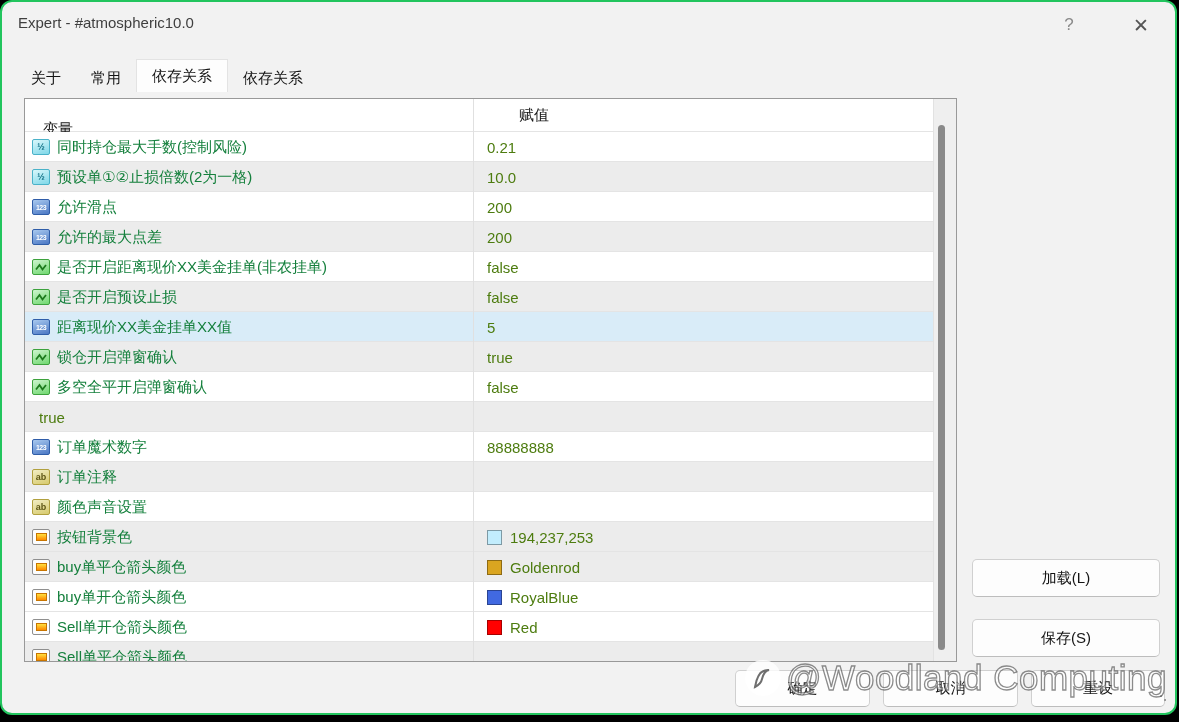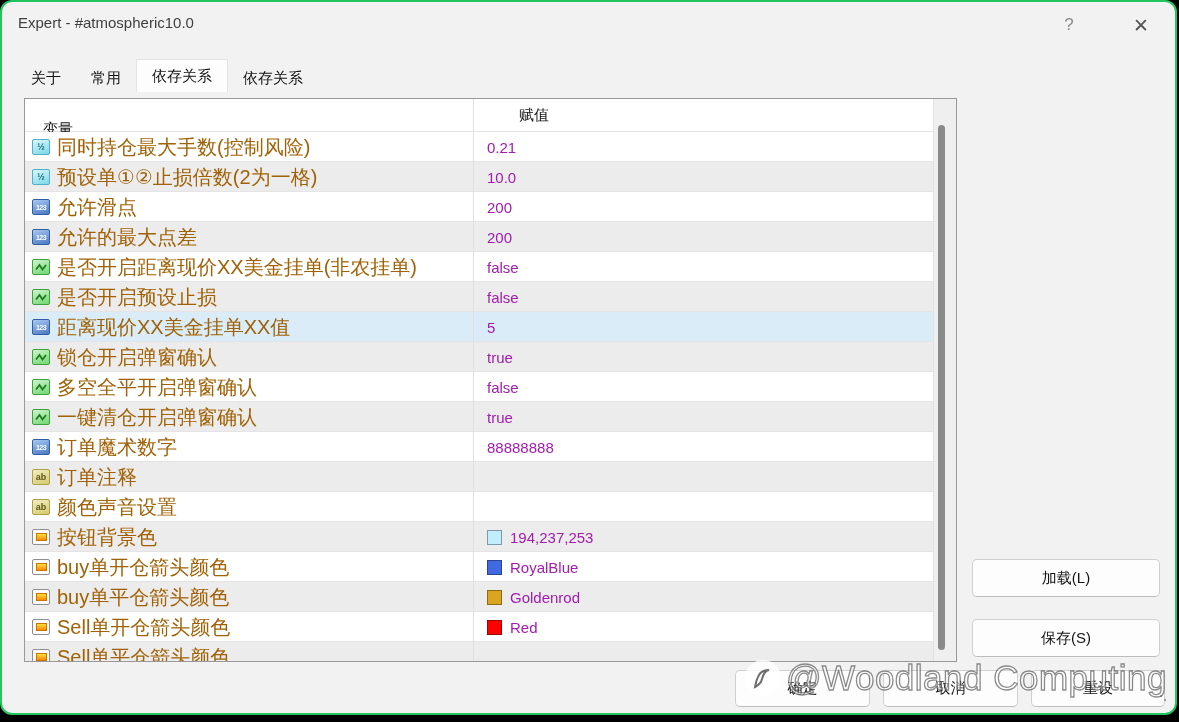--- a/index.html
+++ b/index.html
@@ -27,23 +27,23 @@
   }
   .col-divider{position:absolute;left:448px;top:0;bottom:0;width:1px;background:#e0e0e0;z-index:5;}
   .thead{height:33px;display:flex;align-items:center;box-shadow:inset 0 -1px 0 #e4e4e4;background:#fff;}
   .th-var{width:448px;padding-left:18px;box-sizing:border-box;font-size:15px;color:#141414;margin-top:27px;}
   .th-val{padding-left:14px;font-size:15px;color:#141414;margin-left:32px;}
   .rows{position:absolute;left:0;top:33px;right:22px;bottom:0;}
   .row{height:30px;display:flex;align-items:center;box-shadow:inset 0 -1px 0 #e4e4e4;background:#fff;}
   .row.striped{background:#ececec;}
   .row.selected{background:#d9ecf8;}
   .cell-var{width:448px;display:flex;align-items:center;padding-left:7px;box-sizing:border-box;overflow:hidden;}
-  .param-label{font-size:20px;color:#a16207;white-space:nowrap;}
+  .param-label{font-size:15px;color:#15803d;white-space:nowrap;}
   .cell-val{display:flex;align-items:center;padding-left:14px;flex:1;overflow:hidden;}
-  .value-text{font-size:15px;color:#a21caf;white-space:nowrap;}
+  .value-text{font-size:15px;color:#4d7c0f;white-space:nowrap;}
   
   .ico{width:18px;height:16px;border-radius:2px;margin-right:7px;flex:0 0 auto;
        display:flex;align-items:center;justify-content:center;box-sizing:border-box;
        font-weight:bold;}
   .ico-double{background:linear-gradient(160deg,#d9f7fb,#7ed7e8);border:1px solid #4ab2c9;color:#0d6c80;font-size:9px;}
   .ico-int{background:linear-gradient(160deg,#a9c9ef,#4a77c4);border:1px solid #2f5da8;color:#fff;font-size:7px;letter-spacing:-0.5px;}
   .ico-bool{background:linear-gradient(160deg,#cdf4cd,#70d870);border:1px solid #3da23d;}
   .ico-string{background:linear-gradient(160deg,#f1edc4,#d7ca6d);border:1px solid #b1a03e;color:#5c5516;font-size:9px;}
   .ico-color{background:#fdfdfd;border:1px solid #8f8f8f;}
   .ico-color-inner{width:11px;height:8px;background:linear-gradient(180deg,#ffdf3e,#ff8a00);border:1px solid #c87500;box-sizing:border-box;}
@@ -183,28 +183,20 @@
                 <polyline points="1,7.5 4.5,3 7.5,7.5 11,3" fill="none" stroke="#1d7a1d" stroke-width="1.8"></polyline>
               </svg>
             </div>
             <div class="param-label">多空全平开启弹窗确认</div>
           </div>
           <div class="cell-val">
             <div class="value-text">false</div>
           </div>
         </div>
         <div class="row striped">
-          <div class="cell-var">
-            <div class="ico ico-bool">
-              <svg width="12" height="10" viewBox="0 0 12 10">
-                <polyline points="1,7.5 4.5,3 7.5,7.5 11,3" fill="none" stroke="#1d7a1d" stroke-width="1.8"></polyline>
-              </svg>
-            </div>
-            <div class="param-label">一键清仓开启弹窗确认</div>
-          </div>
           <div class="cell-val">
             <div class="value-text">true</div>
           </div>
         </div>
         <div class="row">
           <div class="cell-var">
             <div class="ico ico-int">123</div>
             <div class="param-label">订单魔术数字</div>
           </div>
           <div class="cell-val">
@@ -234,42 +226,42 @@
             <div class="ico ico-color">
               <div class="ico-color-inner"></div>
             </div>
             <div class="param-label">按钮背景色</div>
           </div>
           <div class="cell-val">
             <div class="swatch" style="background: rgb(194, 237, 253);"></div>
             <div class="value-text">194,237,253</div>
           </div>
         </div>
+        <div class="row striped">
+          <div class="cell-var">
+            <div class="ico ico-color">
+              <div class="ico-color-inner"></div>
+            </div>
+            <div class="param-label">buy单平仓箭头颜色</div>
+          </div>
+          <div class="cell-val">
+            <div class="swatch" style="background: rgb(218, 165, 32);"></div>
+            <div class="value-text">Goldenrod</div>
+          </div>
+        </div>
         <div class="row">
           <div class="cell-var">
             <div class="ico ico-color">
               <div class="ico-color-inner"></div>
             </div>
             <div class="param-label">buy单开仓箭头颜色</div>
           </div>
           <div class="cell-val">
             <div class="swatch" style="background: rgb(65, 105, 225);"></div>
             <div class="value-text">RoyalBlue</div>
-          </div>
-        </div>
-        <div class="row striped">
-          <div class="cell-var">
-            <div class="ico ico-color">
-              <div class="ico-color-inner"></div>
-            </div>
-            <div class="param-label">buy单平仓箭头颜色</div>
-          </div>
-          <div class="cell-val">
-            <div class="swatch" style="background: rgb(218, 165, 32);"></div>
-            <div class="value-text">Goldenrod</div>
           </div>
         </div>
         <div class="row">
           <div class="cell-var">
             <div class="ico ico-color">
               <div class="ico-color-inner"></div>
             </div>
             <div class="param-label">Sell单开仓箭头颜色</div>
           </div>
           <div class="cell-val">

